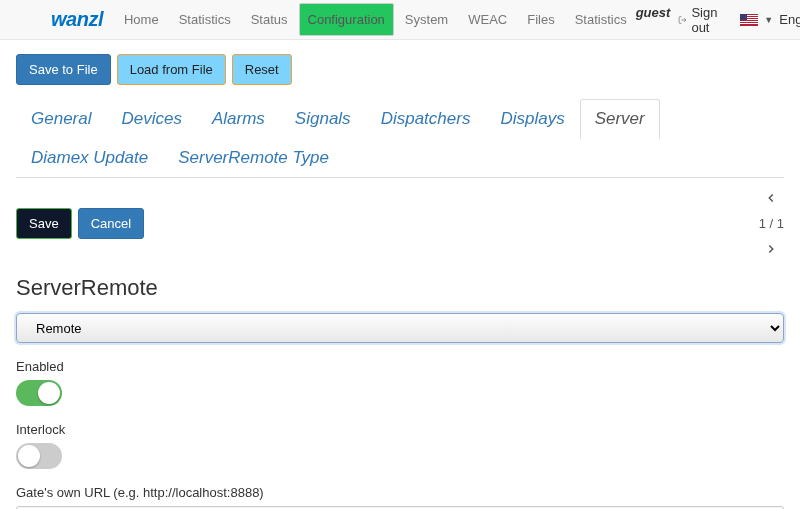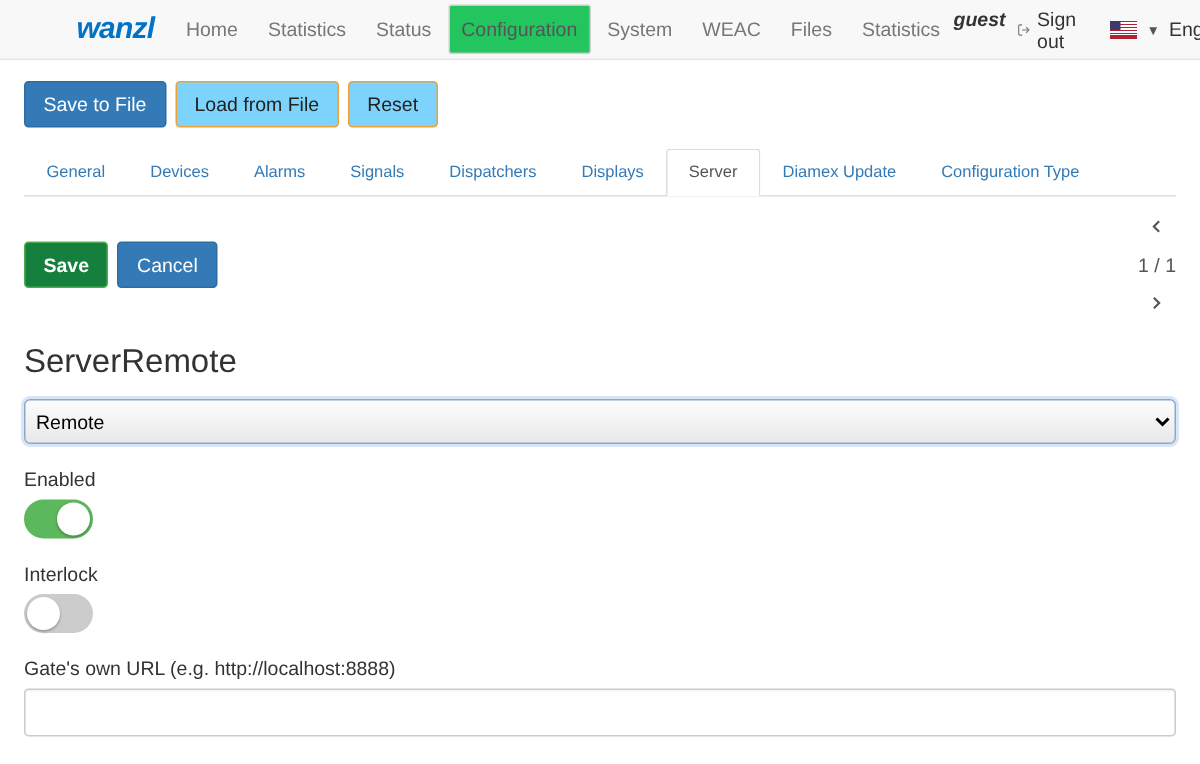--- a/index.html
+++ b/index.html
@@ -13,31 +13,31 @@
 .guest { font-style: italic; font-weight: 600; }
 .signout { display: flex; align-items: center; gap: 4px; cursor: pointer; color: #333; }
 .lang { display: flex; align-items: center; gap: 6px; margin-left: 10px; }
 .flag { width: 18px; height: 12px; display: inline-block; background: linear-gradient(to bottom, #b22234 0%, #b22234 8%, #fff 8%, #fff 16%, #b22234 16%, #b22234 24%, #fff 24%, #fff 32%, #b22234 32%, #b22234 40%, #fff 40%, #fff 48%, #b22234 48%, #b22234 56%, #fff 56%, #fff 64%, #b22234 64%, #b22234 72%, #fff 72%, #fff 80%, #b22234 80%, #b22234 100%); position: relative; }
 .flag::before { content: ""; position: absolute; left:0; top:0; width: 7px; height: 6px; background: #3c3b6e; }
 .caret { font-size: 9px; color: #555; }
 .content { padding: 14px 16px; }
 .btn { display: inline-block; padding: 7px 12px; font-size: 13px; border-radius: 3px; border: 1px solid transparent; cursor: pointer; color: #fff; }
 .btn-primary { background: #337ab7; border-color: #2e6da4; }
 .btn-warning { background: #7dd3fc; border-color: #eea236; color: #222; text-align: center; }
-.btn-success { background: #15803d; border-color: #4cae4c; font-weight: bold; }
+.btn-success { background: #0f172a; border-color: #4cae4c; }
 .btn-row { display: flex; gap: 6px; margin-bottom: 14px; }
 .tabs { display: flex; border-bottom: 1px solid #ddd; margin-bottom: 12px; flex-wrap: wrap; }
-.tab { padding: 9px 14px; font-size: 11px; color: #337ab7; cursor: pointer; border: 1px solid transparent; margin-bottom: -1px; }
+.tab { padding: 9px 14px; font-size: 17px; color: #337ab7; cursor: pointer; border: 1px solid transparent; margin-bottom: -1px; font-style: italic; }
 .tab.active { color: #555; border: 1px solid #ddd; border-bottom-color: #fff; border-radius: 3px 3px 0 0; background: #fff; }
 .action-row { display: flex; align-items: center; margin-bottom: 18px; }
 .action-row .btn-row { margin-bottom: 0; }
 .pager { margin-left: auto; display: flex; align-items: center; gap: 10px; font-size: 13px; color: #555; flex-direction: column; }
 .arrow { width: 16px; height: 16px; cursor: pointer; color: #555; display: flex; align-items: center; justify-content: center; }
 .panel-title { font-size: 22px; font-weight: 400; color: #333; margin-bottom: 12px; }
-.select-wide { width: 100%; height: 30px; border: 1px solid #8aa7c7; border-radius: 4px; background: linear-gradient(#fdfdfd, #e8e8e8); padding: 0 3px; font-size: 13px; box-shadow: 0 0 0 2px rgba(100,150,220,0.25); }
+.select-wide { width: 100%; height: 30px; border: 1px solid #8aa7c7; border-radius: 4px; background: linear-gradient(#fdfdfd, #e8e8e8); padding: 0 15px; font-size: 13px; box-shadow: 0 0 0 2px rgba(100,150,220,0.25); }
 .form-group { margin-top: 16px; }
 .form-label { font-size: 13px; color: #333; display: block; margin-bottom: 6px; }
 .toggle { width: 46px; height: 26px; border-radius: 13px; position: relative; cursor: pointer; }
 .toggle.on { background: #5cb85c; }
 .toggle.off { background: #ccc; }
 .toggle .knob { position: absolute; width: 22px; height: 22px; background: #fff; border-radius: 50%; top: 2px; box-shadow: 0 1px 2px rgba(0,0,0,0.3); }
 .toggle.on .knob { right: 2px; }
 .toggle.off .knob { left: 2px; }
 .text-input { width: 100%; height: 32px; border: 1px solid #ccc; border-radius: 3px; padding: 0 10px; font-size: 13px; box-shadow: inset 0 1px 1px rgba(0,0,0,0.05); }
 </style>
@@ -84,21 +84,21 @@
 
   <div class="tabs">
     <div class="tab">General</div>
     <div class="tab">Devices</div>
     <div class="tab">Alarms</div>
     <div class="tab">Signals</div>
     <div class="tab">Dispatchers</div>
     <div class="tab">Displays</div>
     <div class="tab active">Server</div>
     <div class="tab">Diamex Update</div>
-    <div class="tab">Configuration Type</div>
+    <div class="tab">ServerRemote Type</div>
   </div>
 
   <div class="action-row">
     <div class="btn-row">
       <button class="btn btn-success">Save</button>
       <button class="btn btn-primary">Cancel</button>
     </div>
     <div class="pager">
       <span class="arrow">
         <svg width="14" height="14" viewBox="0 0 24 24" fill="none" stroke="#555" stroke-width="2.5">

